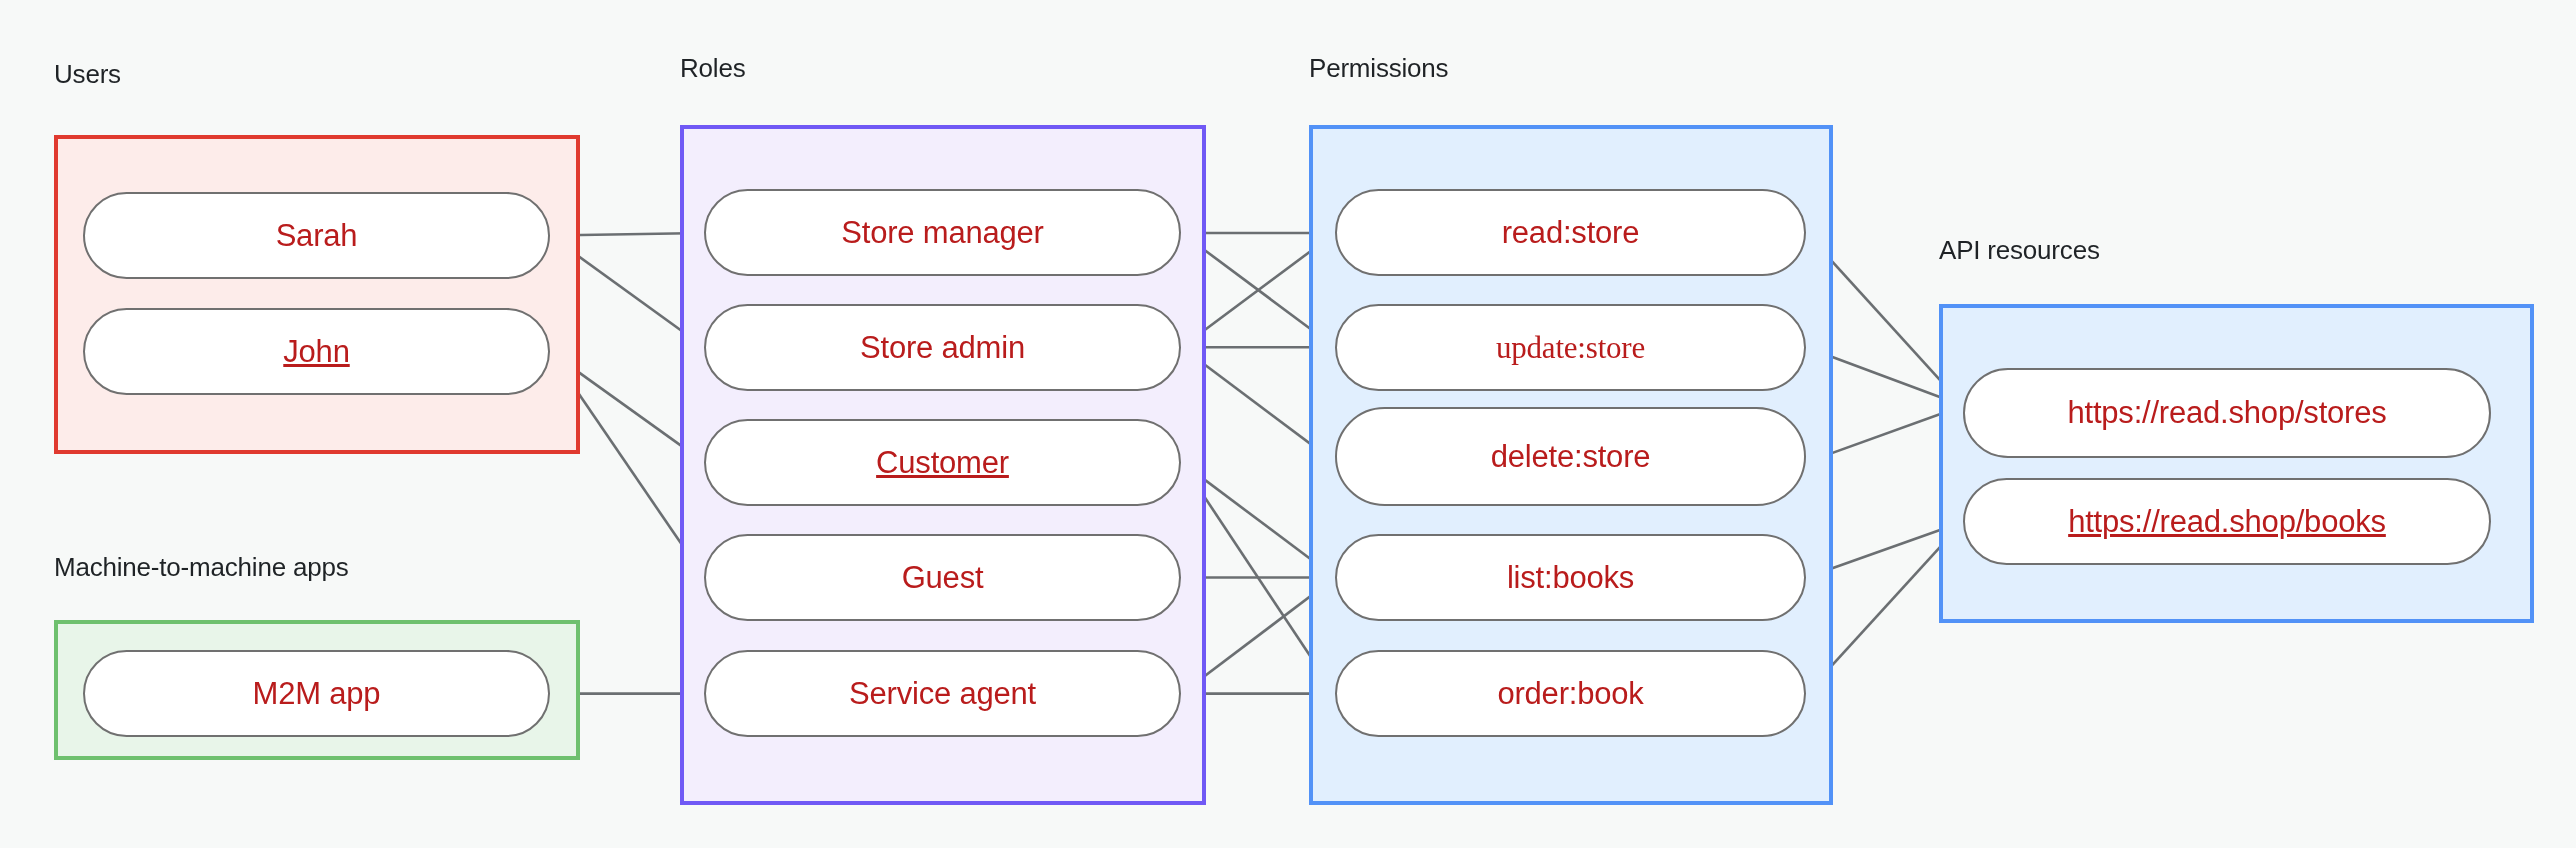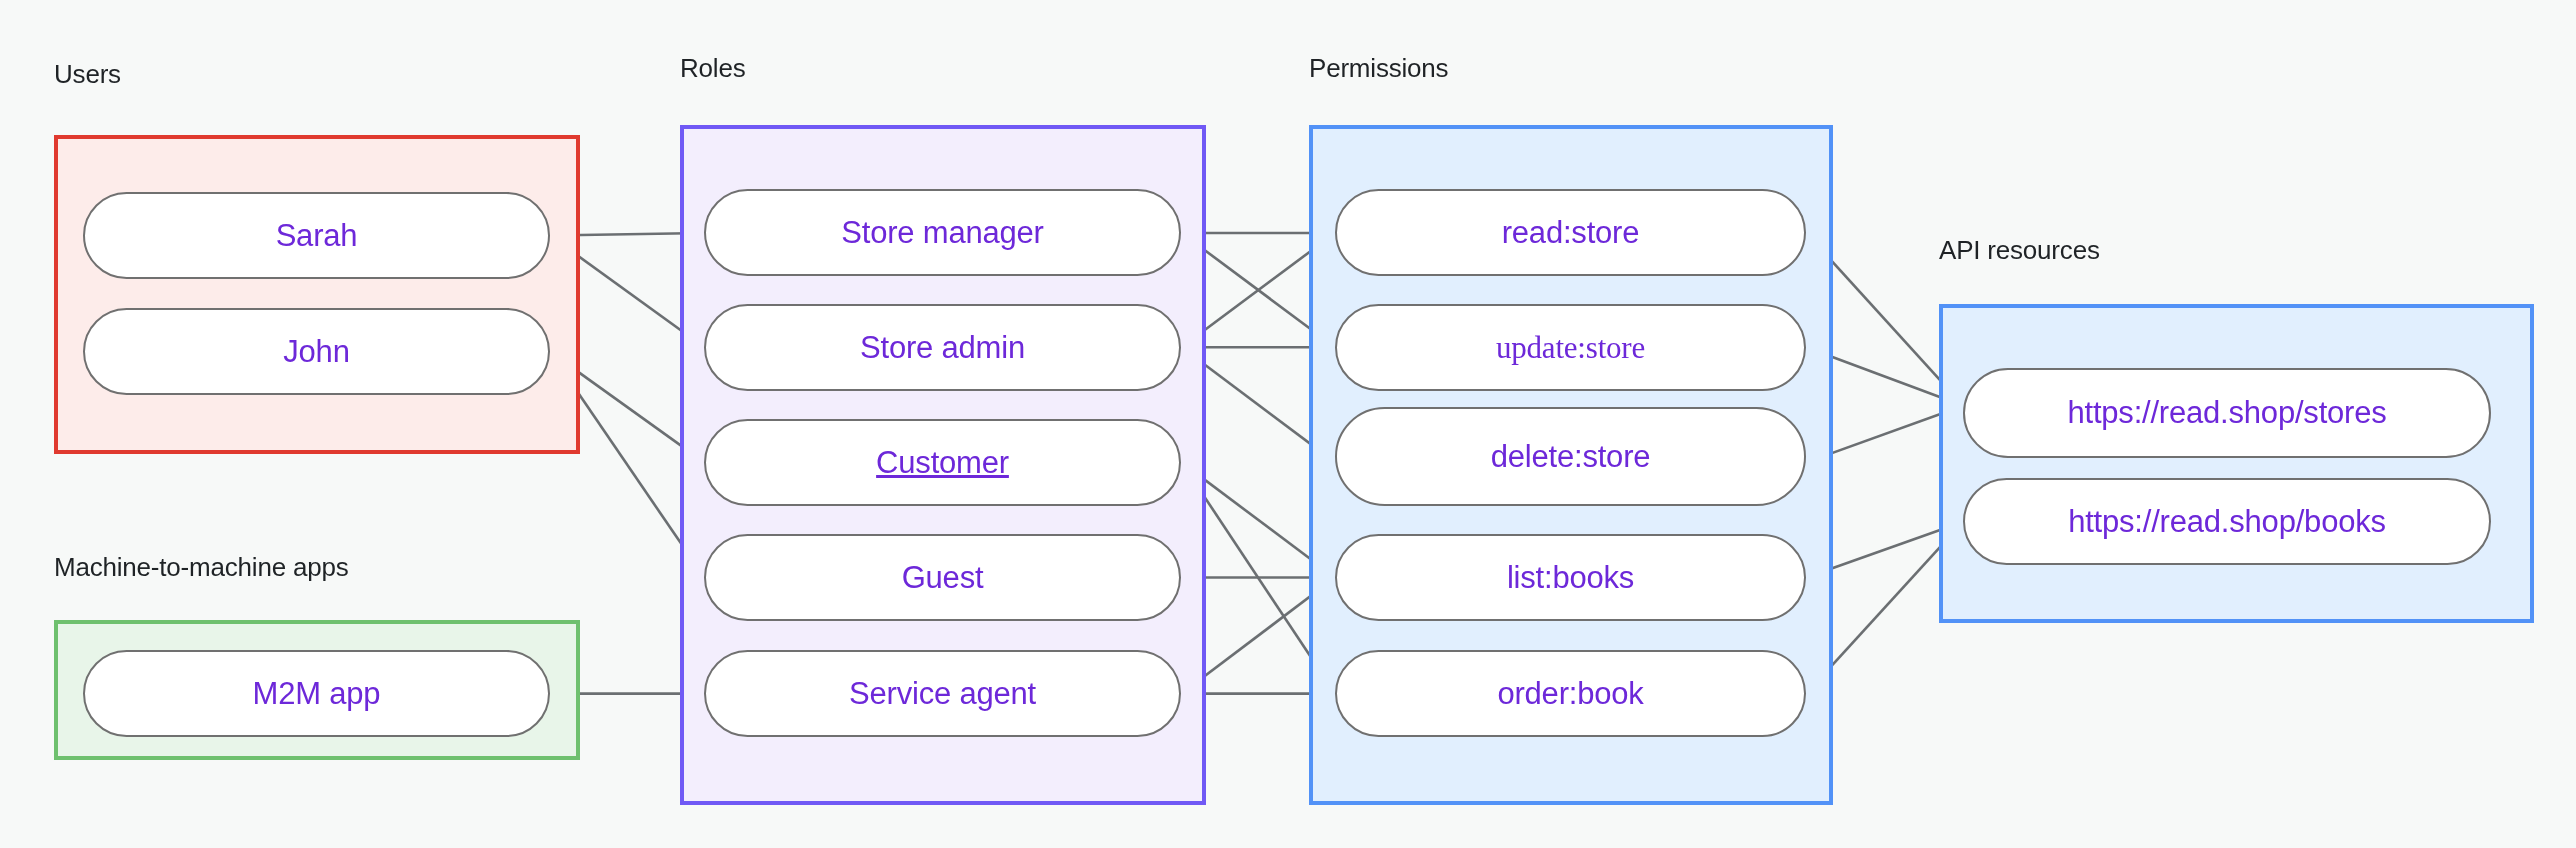--- a/index.html
+++ b/index.html
@@ -37,21 +37,21 @@
   
   .node {
     position: absolute;
     box-sizing: border-box;
     background: #ffffff;
     border: 2.6px solid #707070;
     border-radius: 872px;
     display: flex;
     align-items: center;
     justify-content: center;
-    color: #6d28d9;
+    color: #b91c1c;
     font-size: 31px;
     letter-spacing: -0.2px;
     white-space: nowrap;
   }
   
   #edges {
     position: absolute;
     left: 0;
     top: 0;
     width: 2576px;
@@ -96,37 +96,37 @@
       <circle cx="1530" cy="530" r="9" fill="#6b6f72"></circle>
       <circle cx="1530" cy="662" r="9" fill="#6b6f72"></circle>
       <circle cx="1530" cy="795" r="9" fill="#6b6f72"></circle>
       <circle cx="2250" cy="465" r="9" fill="#6b6f72"></circle>
       <circle cx="2250" cy="598" r="9" fill="#6b6f72"></circle>
     </svg>
   <div id="groups-layer">
       <div class="group-title" style="left: 54px; top: 61px;">Users</div>
       <div class="group" style="left: 54px; top: 135px; width: 526px; height: 319px; border-color: rgb(224, 58, 47); background: rgb(253, 236, 234);"></div>
       <div class="node" style="left: 83px; top: 192px; width: 467px; height: 87px;">Sarah</div>
-      <div class="node" style="left: 83px; top: 308px; width: 467px; height: 87px;">John</div>
+      <div class="node" style="left: 83px; top: 308px; width: 467px; height: 87px; text-decoration: underline;">John</div>
       <div class="group-title" style="left: 54px; top: 554px;">Machine-to-machine apps</div>
       <div class="group" style="left: 54px; top: 620px; width: 526px; height: 140px; border-color: rgb(110, 192, 110); background: rgb(232, 245, 233);"></div>
       <div class="node" style="left: 83px; top: 650px; width: 467px; height: 87px;">M2M app</div>
       <div class="group-title" style="left: 680px; top: 55px;">Roles</div>
       <div class="group" style="left: 680px; top: 125px; width: 526px; height: 680px; border-color: rgb(112, 89, 245); background: rgb(243, 238, 253);"></div>
       <div class="node" style="left: 704px; top: 189px; width: 477px; height: 87px;">Store manager</div>
       <div class="node" style="left: 704px; top: 304px; width: 477px; height: 87px;">Store admin</div>
       <div class="node" style="left: 704px; top: 419px; width: 477px; height: 87px; text-decoration: underline;">Customer</div>
       <div class="node" style="left: 704px; top: 534px; width: 477px; height: 87px;">Guest</div>
       <div class="node" style="left: 704px; top: 650px; width: 477px; height: 87px;">Service agent</div>
       <div class="group-title" style="left: 1309px; top: 55px;">Permissions</div>
       <div class="group" style="left: 1309px; top: 125px; width: 524px; height: 680px; border-color: rgb(82, 146, 247); background: rgb(225, 239, 254);"></div>
       <div class="node" style="left: 1335px; top: 189px; width: 471px; height: 87px; text-align: center;">read:store</div>
       <div class="node" style="left: 1335px; top: 304px; width: 471px; height: 87px; font-family: Liberation Serif, serif;">update:store</div>
       <div class="node" style="left: 1335px; top: 407px; width: 471px; height: 99px;">delete:store</div>
       <div class="node" style="left: 1335px; top: 534px; width: 471px; height: 87px;">list:books</div>
       <div class="node" style="left: 1335px; top: 650px; width: 471px; height: 87px;">order:book</div>
       <div class="group-title" style="left: 1939px; top: 237px;">API resources</div>
       <div class="group" style="left: 1939px; top: 304px; width: 595px; height: 319px; border-color: rgb(82, 146, 247); background: rgb(225, 239, 254);"></div>
       <div class="node" style="left: 1963px; top: 368px; width: 528px; height: 90px;">https://read.shop/stores</div>
-      <div class="node" style="left: 1963px; top: 478px; width: 528px; height: 87px;">https://read.shop/books</div>
+      <div class="node" style="left: 1963px; top: 478px; width: 528px; height: 87px; text-decoration: underline;">https://read.shop/books</div>
     </div>
 </div>
 
 
 </body></html>

